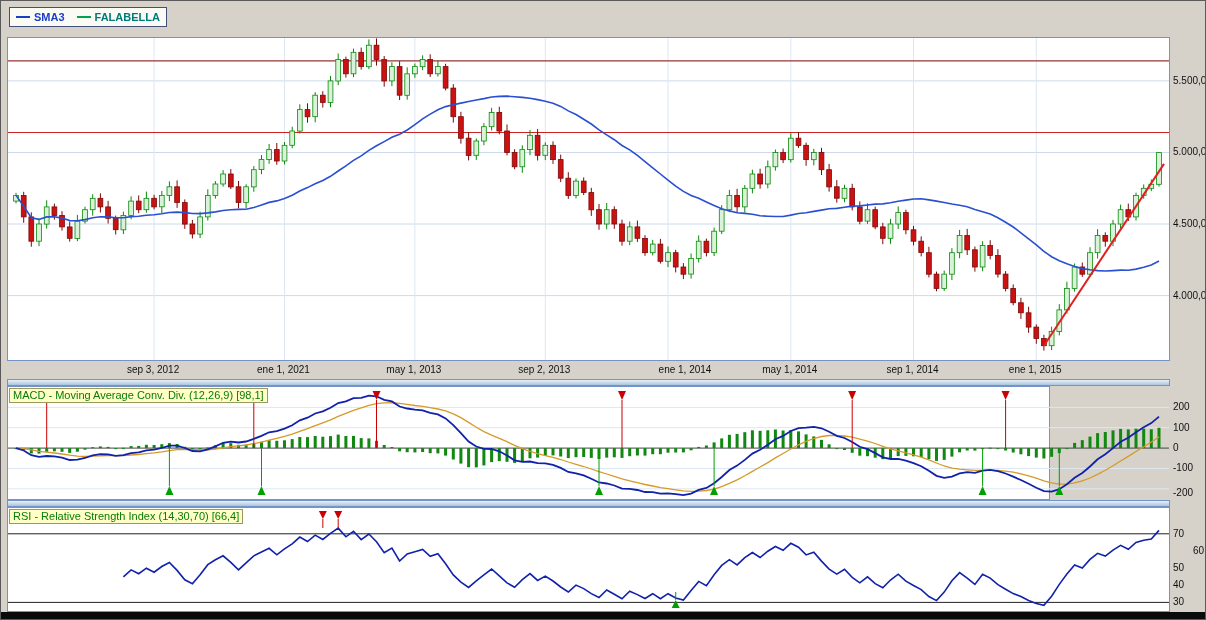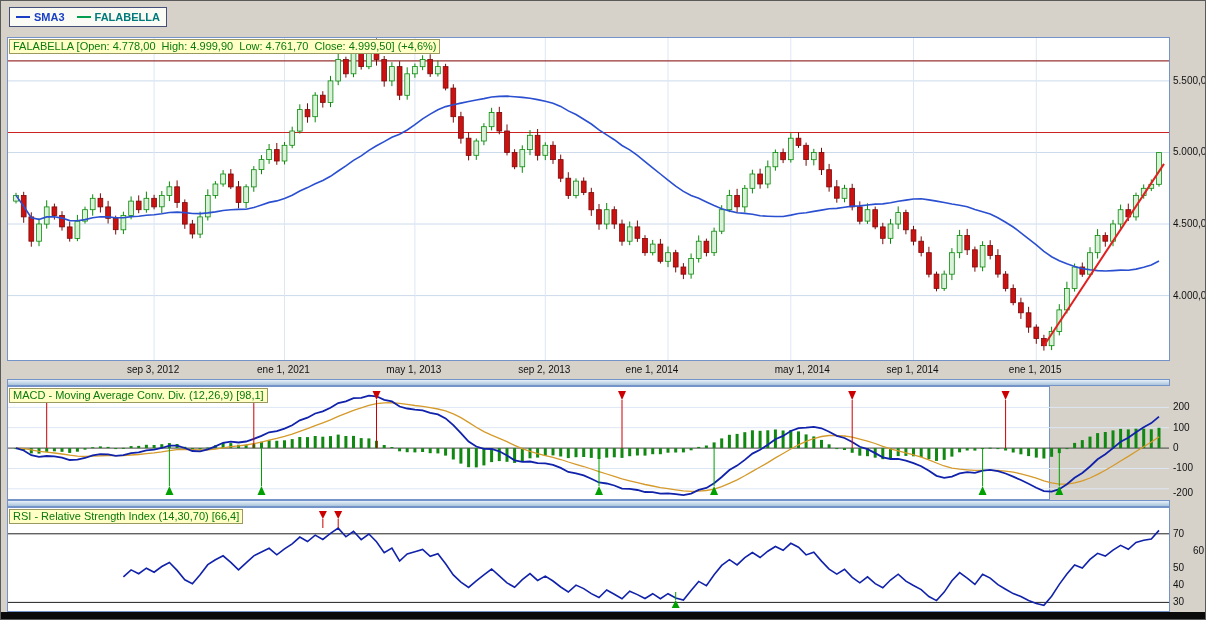--- a/index.html
+++ b/index.html
@@ -356,30 +356,29 @@
           <line x1="1135.7" x2="1135.7" y1="146.4" y2="160.7" stroke="#0a8a0a" stroke-width="1"></line>
           <rect x="1133.3" y="150.3" width="4.8" height="7.2" fill="#d9f2d9" stroke="#0a8a0a" stroke-width="0.8"></rect>
           <line x1="1143.3" x2="1143.3" y1="141.4" y2="153.1" stroke="#0a8a0a" stroke-width="1"></line>
           <rect x="1140.9" y="146.3" width="4.8" height="4.0" fill="#d9f2d9" stroke="#0a8a0a" stroke-width="0.8"></rect>
           <line x1="1151.0" x2="1151.0" y1="114.5" y2="148.6" stroke="#0a8a0a" stroke-width="1"></line>
           <rect x="1148.6" y="114.6" width="4.8" height="31.7" fill="#d9f2d9" stroke="#0a8a0a" stroke-width="0.8"></rect>
         </g>
         <polyline points="8.0,157.4 15.7,168.2 23.3,179.8 31.0,181.4 38.7,178.9 46.4,178.7 54.0,180.1 61.7,182.6 69.4,182.7 77.0,181.6 84.7,179.7 92.4,178.8 100.1,178.9 107.7,179.8 115.4,179.7 123.1,178.6 130.7,178.2 138.4,177.2 146.1,176.8 153.8,175.8 161.4,174.5 169.1,174.1 176.8,174.6 184.4,175.5 192.1,175.6 199.8,174.9 207.4,173.9 215.1,172.5 222.8,171.7 230.5,171.4 238.1,171.2 245.8,169.6 253.5,166.9 261.1,164.4 268.8,162.9 276.5,160.5 284.2,157.3 291.8,153.0 299.5,149.6 307.2,145.7 314.8,142.5 322.5,138.3 330.2,133.0 337.9,127.8 345.5,122.4 353.2,117.9 360.9,112.4 368.5,107.8 376.2,103.6 383.9,99.3 391.6,96.3 399.2,92.0 406.9,86.7 414.6,80.9 422.2,76.1 429.9,71.8 437.6,68.6 445.3,66.7 452.9,65.1 460.6,63.5 468.3,62.0 475.9,60.6 483.6,59.0 491.3,58.4 499.0,58.1 506.6,58.8 514.3,59.4 522.0,60.3 529.6,61.6 537.3,63.3 545.0,65.2 552.7,68.4 560.3,72.9 568.0,76.5 575.7,81.2 583.3,86.0 591.0,91.9 598.7,96.9 606.3,101.7 614.0,107.5 621.7,111.9 629.4,117.4 637.0,123.6 644.7,129.8 652.4,136.0 660.0,142.2 667.7,148.2 675.4,153.4 683.1,157.4 690.7,160.3 698.4,164.0 706.1,167.5 713.7,170.7 721.4,172.9 729.1,174.7 736.8,175.4 744.4,176.2 752.1,177.8 759.8,178.2 767.4,178.5 775.1,178.5 782.8,177.1 790.5,175.5 798.1,174.7 805.8,173.4 813.5,172.1 821.1,170.8 828.8,170.4 836.5,169.3 844.2,168.1 851.8,167.9 859.5,167.0 867.2,166.1 874.8,165.9 882.5,164.7 890.2,163.3 897.9,162.1 905.5,161.0 913.2,160.8 920.9,161.9 928.5,163.1 936.2,164.5 943.9,166.0 951.6,167.3 959.2,168.7 966.9,171.4 974.6,173.7 982.2,176.1 989.9,179.7 997.6,184.2 1005.2,189.0 1012.9,194.8 1020.6,200.9 1028.3,206.8 1035.9,213.3 1043.6,218.7 1051.3,222.8 1058.9,225.8 1066.6,228.4 1074.3,230.6 1082.0,231.7 1089.6,232.6 1097.3,233.0 1105.0,232.6 1112.6,232.1 1120.3,232.2 1128.0,231.1 1135.7,229.3 1143.3,227.0 1151.0,223.0" fill="none" stroke="#2a4fd0" stroke-width="1.6"></polyline>
         <line x1="1035.9" y1="307.7" x2="1156.0" y2="125.9" stroke="#e02020" stroke-width="2"></line>
       </svg>
-    <div class="tag">FALABELLA [Open: 4.778,00  High: 4.999,90  Low: 4.761,70  Close: 4.999,50] (+4,6%)</div>
   </div>
 
   <div class="xaxis" id="xaxis">
       <div class="xlab" style="left: 146.081px;">sep 3, 2012</div>
       <div class="xlab" style="left: 276.49px;">ene 1, 2021</div>
       <div class="xlab" style="left: 406.899px;">may 1, 2013</div>
       <div class="xlab" style="left: 537.309px;">sep 2, 2013</div>
-      <div class="xlab" style="left: 645px;">ene 1, 2014</div>
-      <div class="xlab" style="left: 782.785px; text-align: right;">may 1, 2014</div>
+      <div class="xlab" style="left: 678px;">ene 1, 2014</div>
+      <div class="xlab" style="left: 782.785px;">may 1, 2014</div>
       <div class="xlab" style="left: 905.523px;">sep 1, 2014</div>
       <div class="xlab" style="left: 1028.26px;">ene 1, 2015</div>
     </div>
 
   <div class="splitter" id="split1"></div>
 
   <div class="panel" id="macd-panel">
     <svg id="svg-macd" width="1161" height="112">
         <line x1="0" x2="1161" y1="20.4" y2="20.4" stroke="#dde7f4"></line>
         <line x1="0" x2="1161" y1="40.7" y2="40.7" stroke="#dde7f4"></line>

